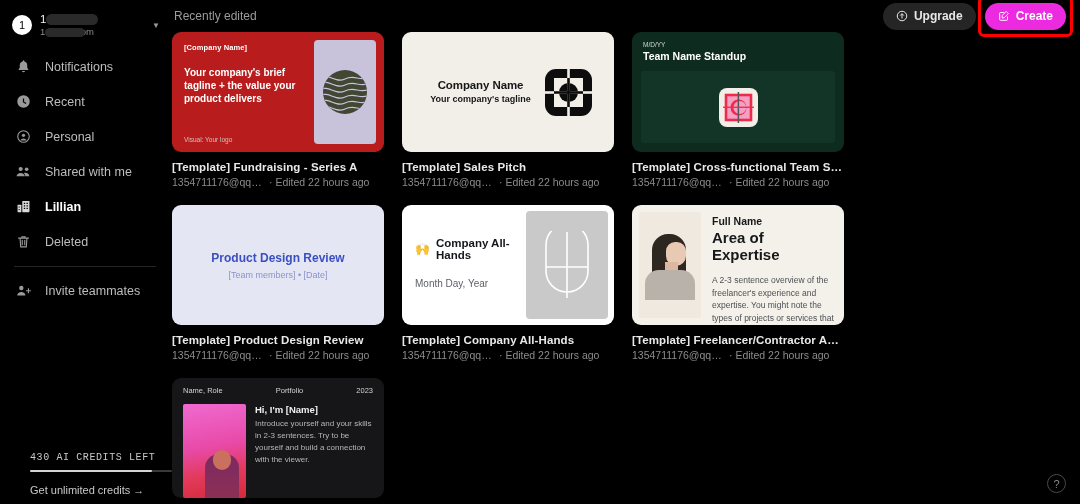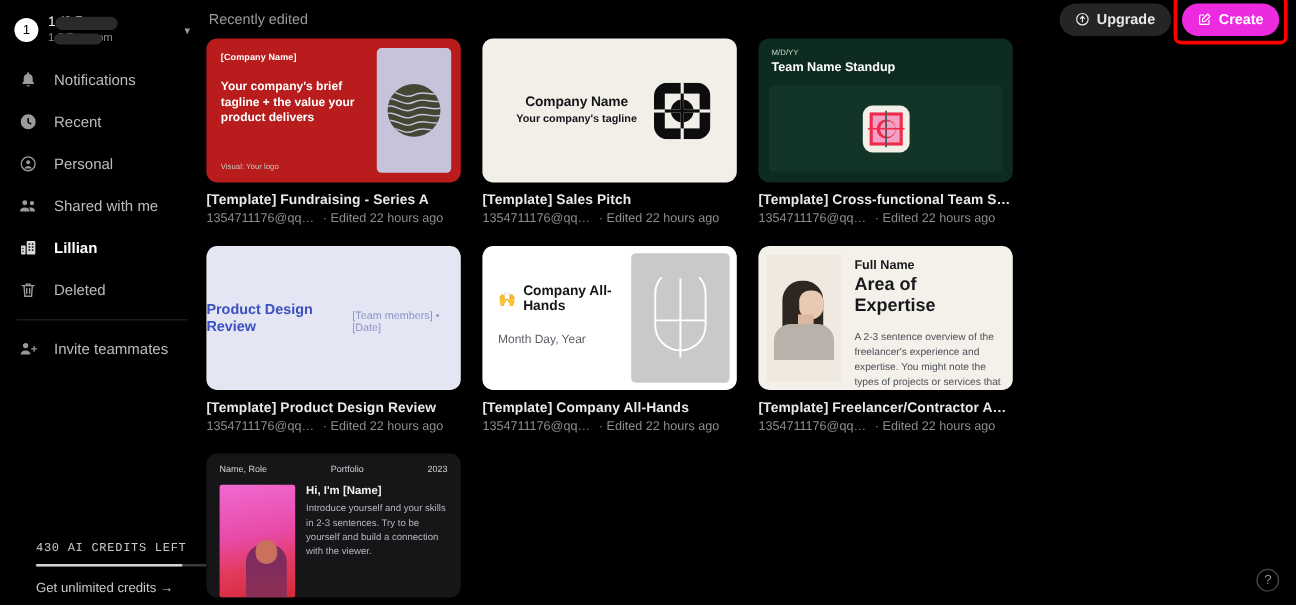--- a/index.html
+++ b/index.html
@@ -125,21 +125,21 @@
   .t2-logo { width: 47px; height: 47px; flex: 0 0 47px; margin-right: 8px; }
 
   
   .t3 { background: #0d2b1f; display: flex; flex-direction: column; padding: 9px 0 0 0; }
   .t3-date { font-size: 6.5px; color: #cfd8d2; padding: 0 11px; }
   .t3-h { font-size: 10.5px; font-weight: 700; color: #ffffff; padding: 2px 11px 0 11px; }
   .t3-panel { margin: 9px 9px 9px 9px; flex: 1; background: #123527; border-radius: 3px; display: flex; align-items: center; justify-content: center; }
   .t3-logo { width: 39px; height: 39px; border-radius: 8px; background: #f2efe9; display: flex; align-items: center; justify-content: center; }
 
   
-  .t4 { background: #e4e6f4; display: flex; align-items: center; justify-content: center; }
+  .t4 { background: #e4e6f4; display: flex; align-items: center; justify-content: center; flex-direction: column; }
   .t4-h { font-size: 12px; font-weight: 700; color: #3b4fc0; }
   .t4-s { font-size: 9px; color: #8c93c9; margin-top: 5px; }
 
   
   .t5 { background: #ffffff; display: flex; }
   .t5-left { flex: 1; padding: 32px 0 0 13px; }
   .t5-h { display: flex; align-items: center; gap: 6px; font-size: 11.5px; font-weight: 700; color: #14161a; }
   .t5-emoji { font-size: 12px; line-height: 1; }
   .t5-s { margin-top: 17px; font-size: 10px; color: #5c5f66; }
   .t5-right { width: 82px; margin: 6px 6px 6px 0; background: #c9c9c9; border-radius: 4px; display: flex; align-items: center; justify-content: center; }

